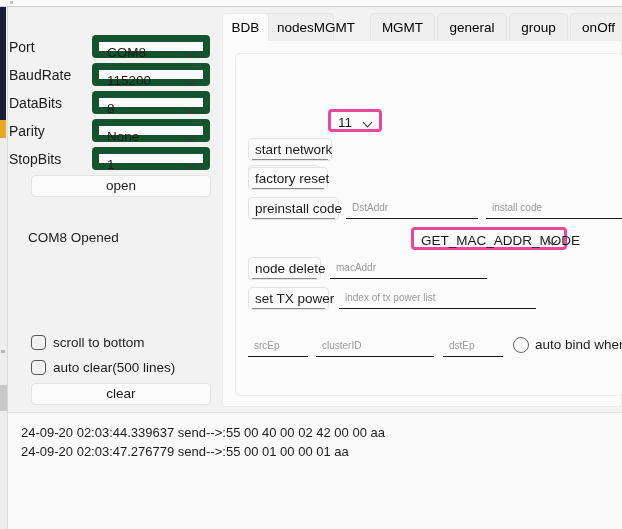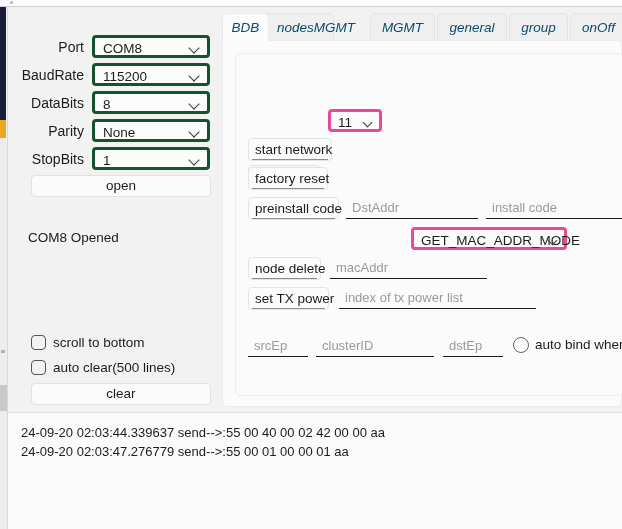--- a/index.html
+++ b/index.html
@@ -66,30 +66,30 @@
   }
   .form-row {
     position: absolute;
     left: 0; width: 211px; height: 26px;
   }
   .form-label {
     position: absolute;
     left: 1px; top: 0;
     width: 75px; height: 26px;
     line-height: 26px;
-    text-align: right;
+    text-align: left;
     font-size: 14px;
     color: #1c1c1c;
   }
   .combo {
     position: absolute;
     left: 84px; top: 1px;
     width: 118px; height: 23px;
     background: #fcfcfc;
-    border: 3px solid #14532d;
+    border: 7px solid #14532d;
     border-radius: 4px;
     box-sizing: border-box;
   }
   .combo-value {
     position: absolute;
     left: 8px; top: 0; height: 21px; line-height: 21px;
     font-size: 13.5px;
     color: #1c1c1c;
     white-space: nowrap;
   }
@@ -161,25 +161,24 @@
   }
   .tab {
     position: absolute; top: 0;
     height: 28px;
     background: #efefef;
     border: 1px solid #e4e4e4;
     border-bottom: none;
     border-radius: 5px 5px 0 0;
     box-sizing: border-box;
     font-size: 13.5px;
-    color: #0c4a6e;
+    color: #000000;
     text-align: center;
     line-height: 27px;
     white-space: nowrap;
-    font-style: italic;
   }
   .tab.active {
     background: #fbfbfb;
     border-color: #eaeaea;
     z-index: 3;
   }
   .tabpanel {
     position: absolute;
     left: 0; top: 27px;
     width: 400px; height: 367px;
@@ -224,21 +223,21 @@
     background: #8d8d8d;
   }
 
   .uline-input {
     position: absolute;
     height: 22px;
     background: transparent;
     border: none;
     border-bottom: 1.6px solid #1c1c1c;
     box-sizing: border-box;
-    font-size: 13px;
+    font-size: 10px;
     color: #1c1c1c;
     padding: 0 6px;
     font-family: "Liberation Sans", sans-serif;
     outline: none;
   }
   .uline-input::placeholder { color: #9a9a9a; opacity: 1; }
 
   .small-combo {
     position: absolute;
     height: 23px;

